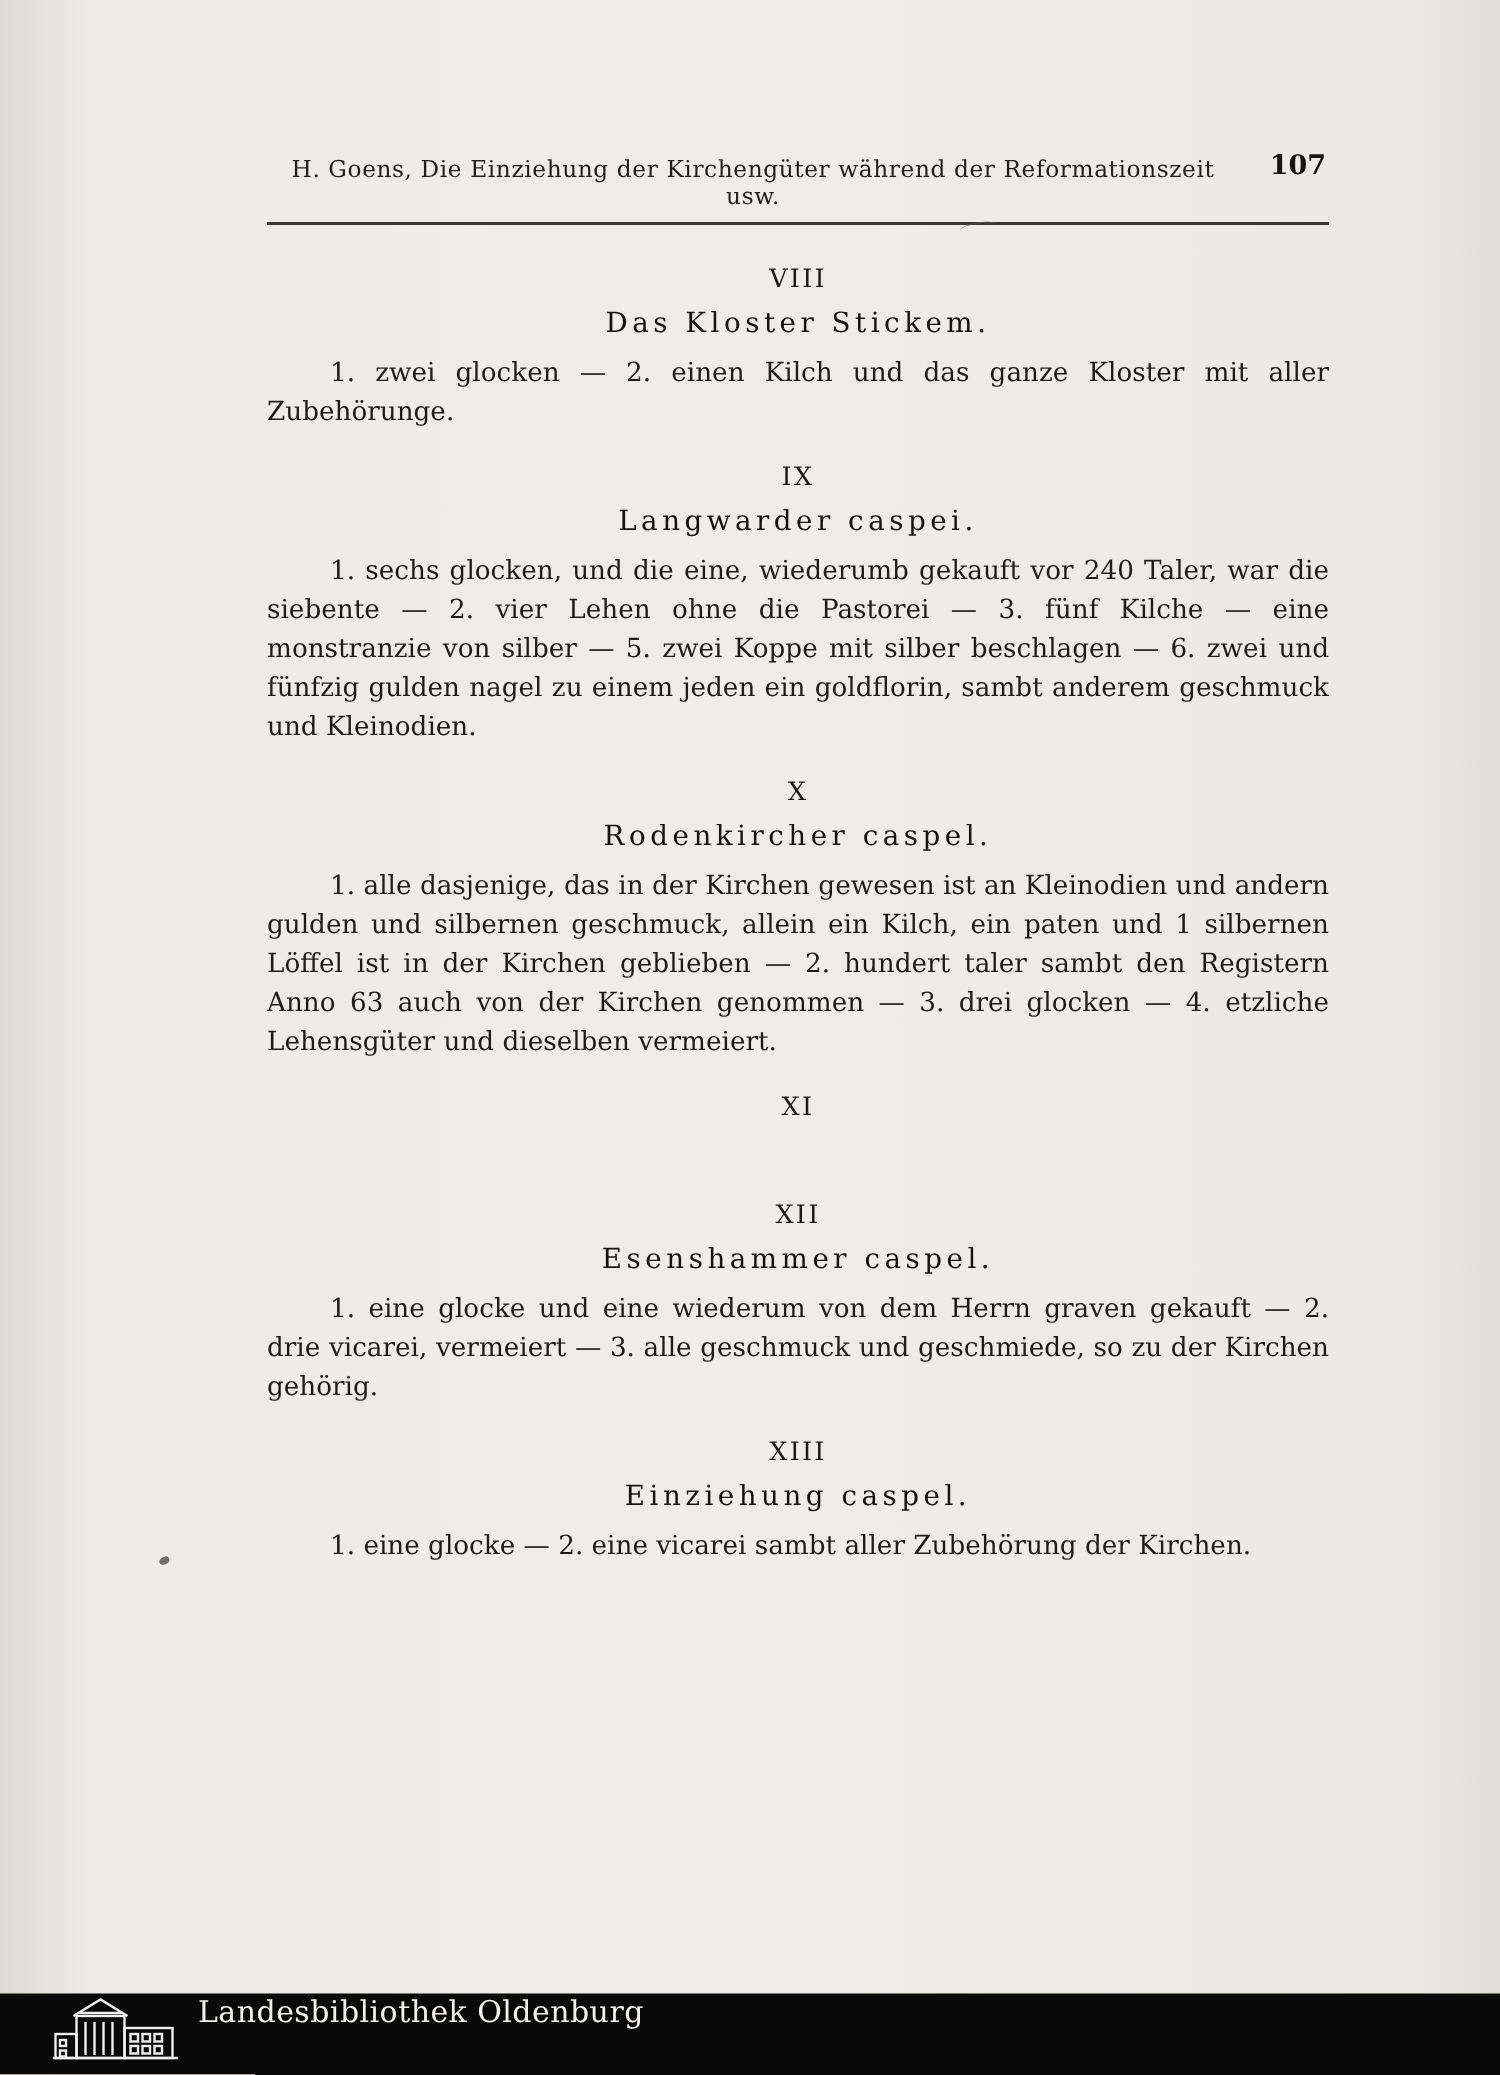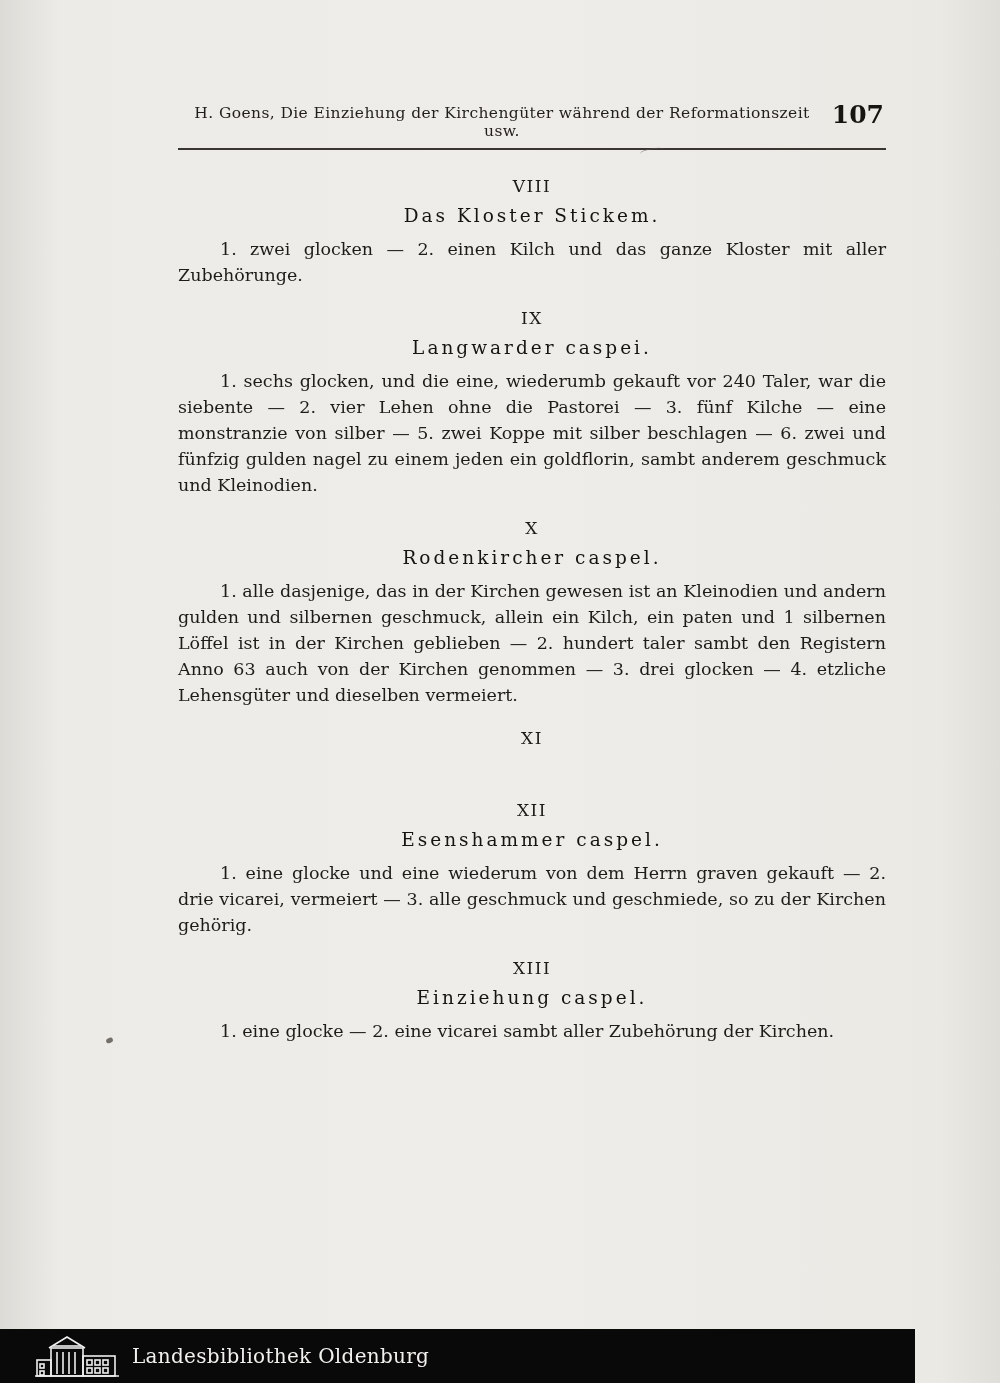--- a/index.html
+++ b/index.html
@@ -40,21 +40,21 @@
     text-align: center;
     font-size: 15.5px;
     letter-spacing: 0.4px;
     color: #211e1b;
     padding-right: 60px;
   }
   .running-head .rh-page {
     position: absolute;
     right: 2px;
     top: -4px;
-    font-size: 25px;
+    font-size: 18px;
     font-weight: bold;
     color: #17150f;
   }
 
   
   .section { margin-bottom: 6px; }
   .sec-numeral {
     text-align: center;
     font-size: 17px;
     letter-spacing: 1.5px;
@@ -99,25 +99,25 @@
     border-top: 1.5px solid rgba(90,85,78,.55);
     border-radius: 50%;
     transform: rotate(-8deg);
   }
 
   
   .footer-bar {
     position: absolute;
     left: 0;
     bottom: 0;
-    width: 915px;
+    width: 1000px;
     height: 54px;
     background: #090909;
     display: flex;
-    align-items: center;
+    align-items: flex-start;
   }
   .footer-logo {
     margin-left: 34px;
     width: 86px;
     height: 46px;
     display: flex;
     align-items: center;
     justify-content: center;
   }
   .footer-text {

